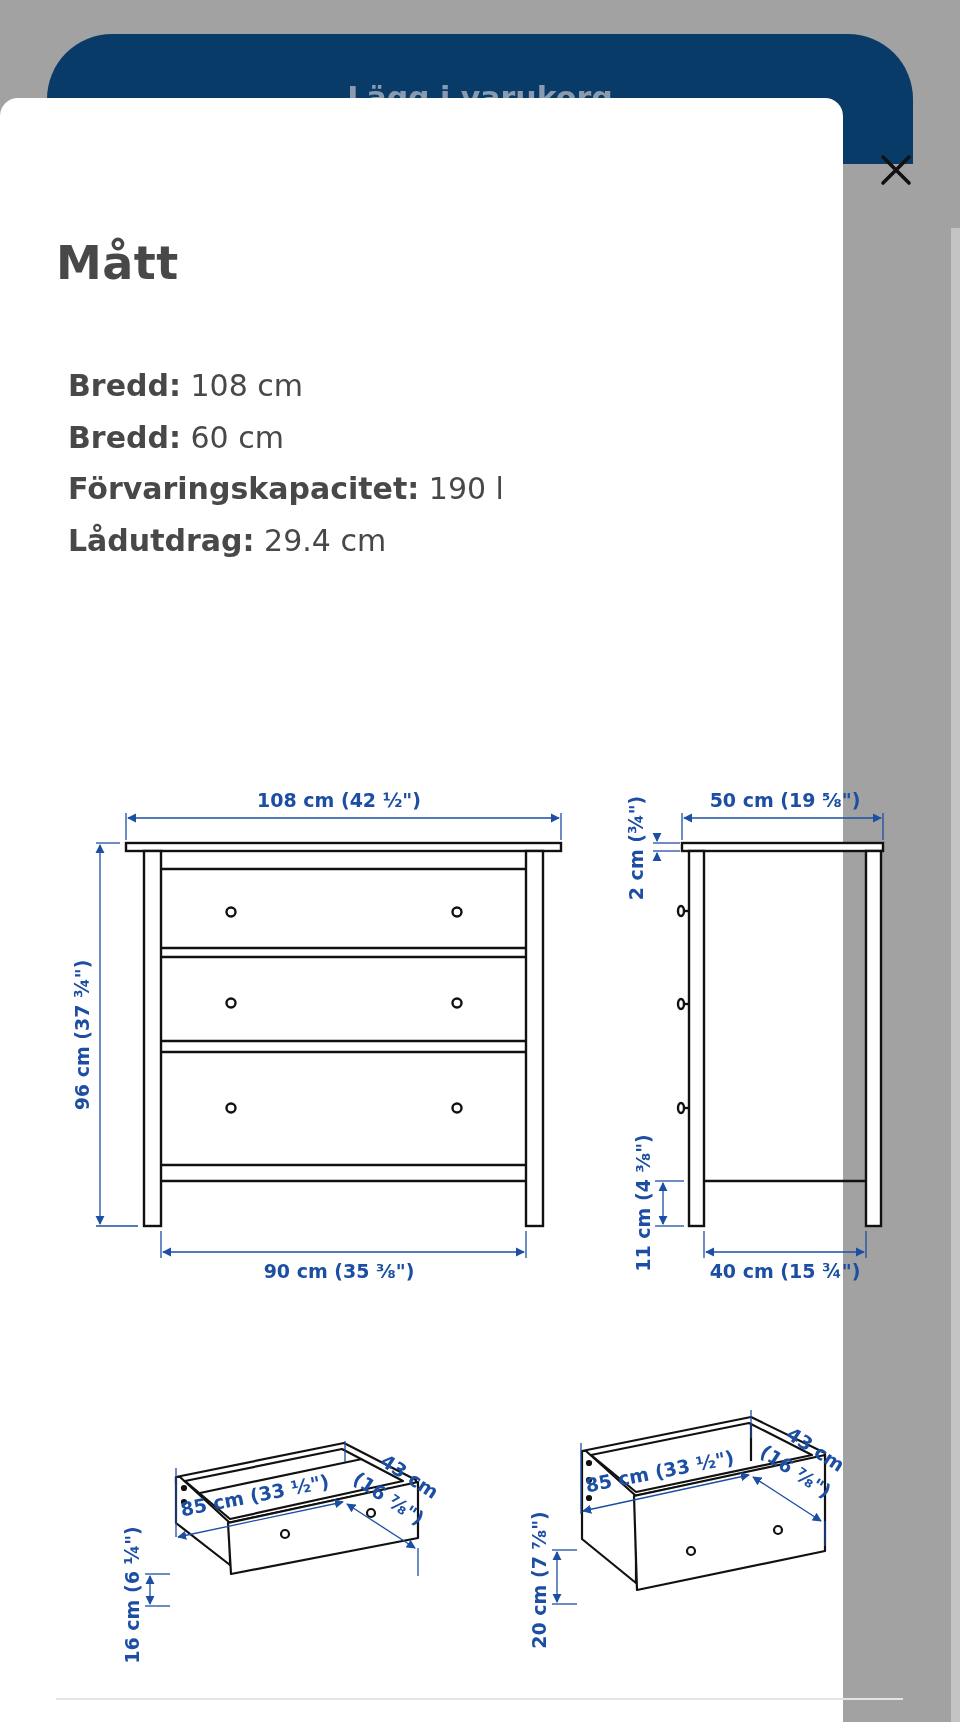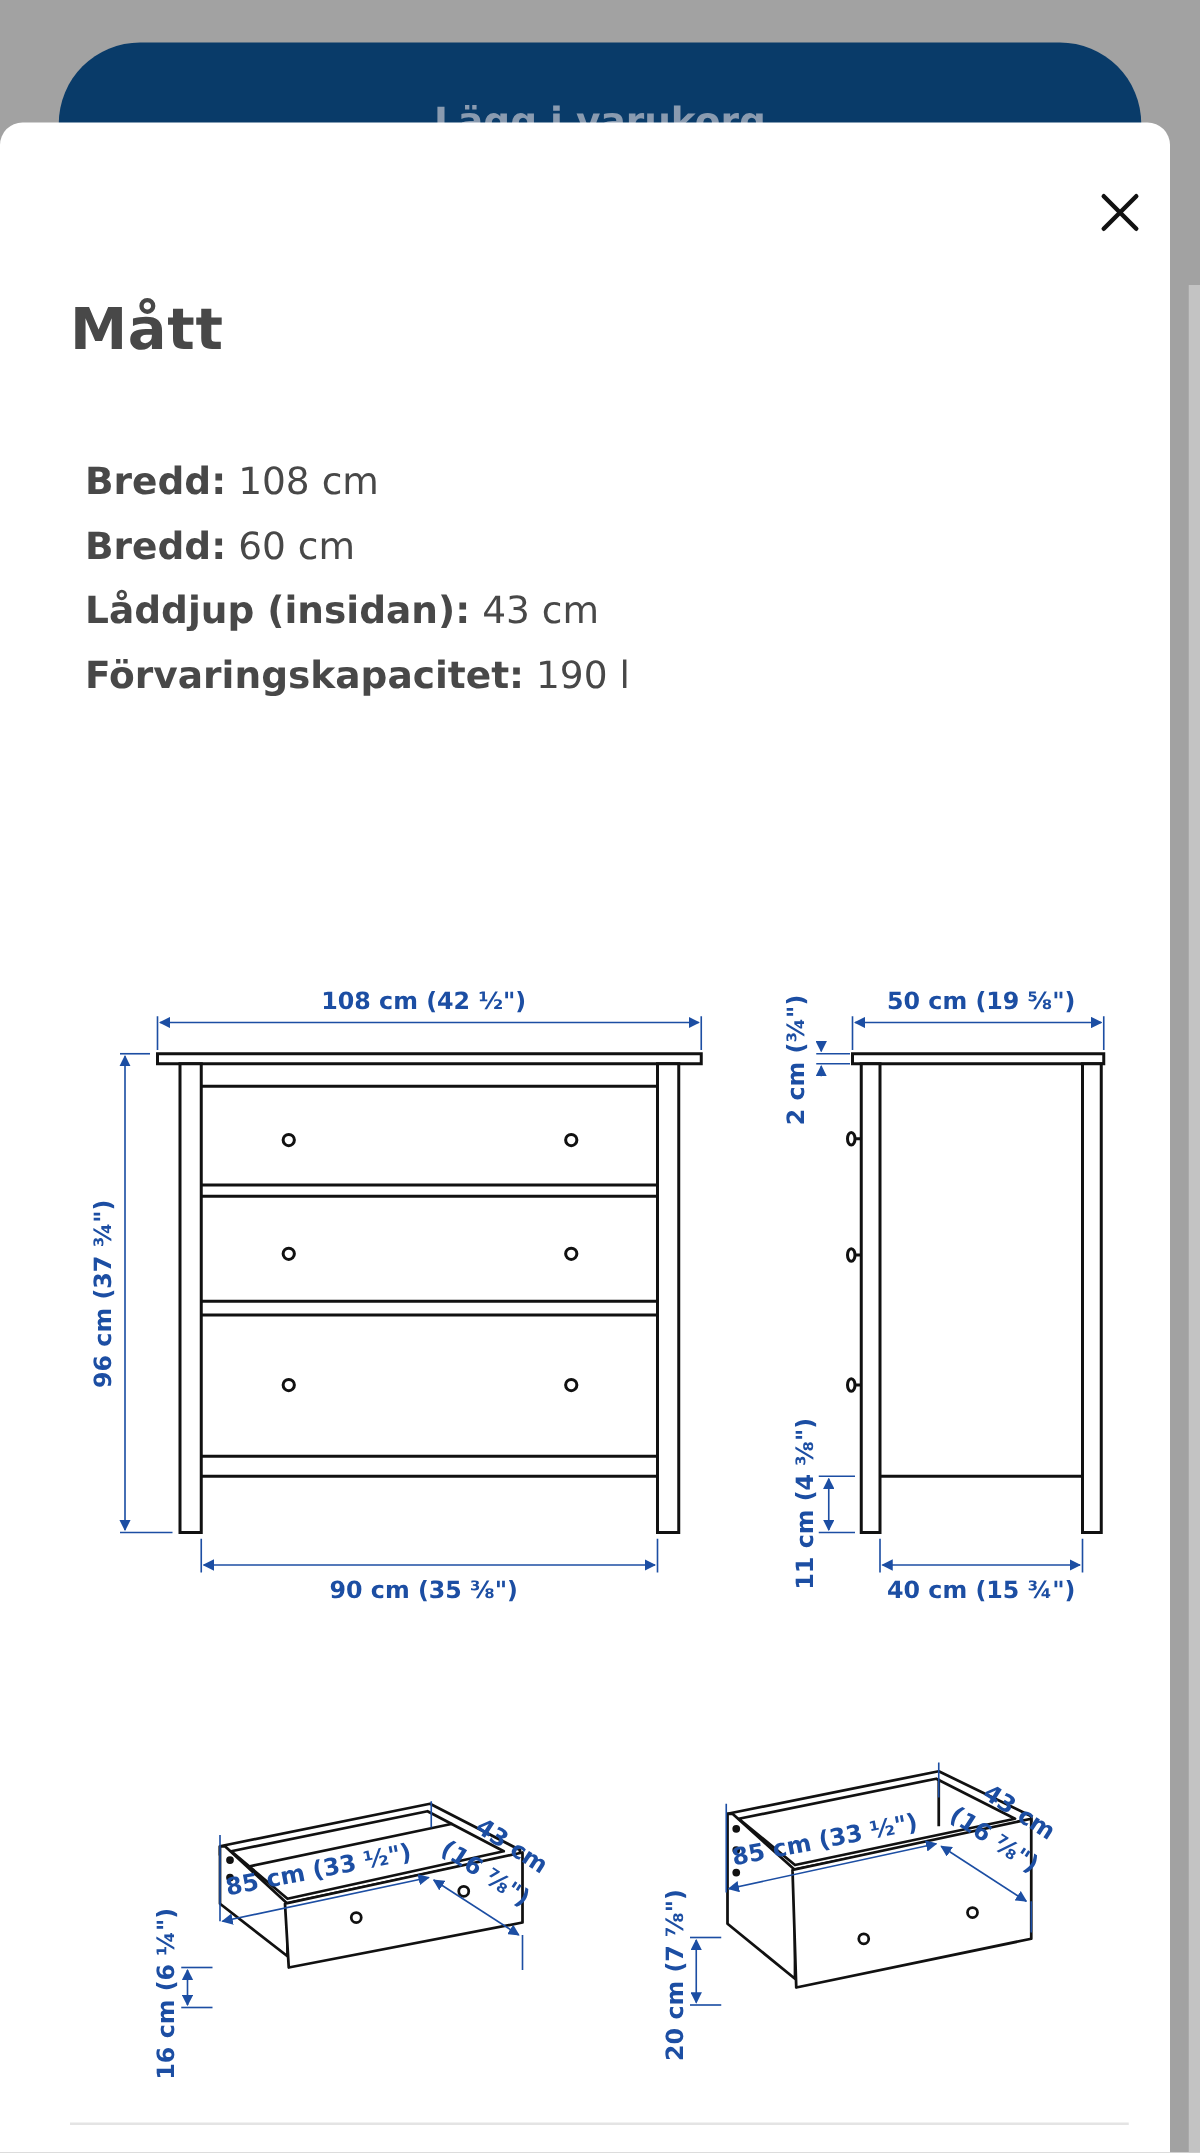--- a/index.html
+++ b/index.html
@@ -8,21 +8,21 @@
     background: #a2a2a2;
     font-family: "DejaVu Sans", "Liberation Sans", sans-serif;
   }
   .bg-button {
     position: absolute; left: 47px; top: 34px; width: 866px; height: 130px;
     background: #093b69; border-radius: 65px 65px 0 0;
     color: #8a9bb0; font-weight: bold; font-size: 30px; text-align: center;
     line-height: 128px; overflow: hidden;
   }
   .sheet {
-    position: absolute; left: 0; top: 98px; width: 936px; height: 1624px;
+    position: absolute; left: 0; top: 98px; width: 843px; height: 1624px;
     background: #ffffff; border-radius: 18px 18px 0 0;
   }
   .close-btn {
     position: absolute; left: 868px; top: 44px; width: 56px; height: 56px;
     display: flex; align-items: center; justify-content: center; cursor: pointer;
   }
   .scrollbar {
     position: absolute; left: 951px; top: 130px; width: 9px; height: 1494px;
     background: #c3c3c3;
   }
@@ -54,22 +54,22 @@
     <svg width="32" height="32" viewBox="0 0 32 32">
       <path d="M3 3 L29 29 M29 3 L3 29" stroke="#111" stroke-width="3.6" stroke-linecap="round"></path>
     </svg>
   </div>
 
   <h1 class="title">Mått</h1>
 
   <ul class="specs">
     <li><span class="lbl">Bredd:</span> <span class="val">108 cm</span></li>
     <li><span class="lbl">Bredd:</span> <span class="val">60 cm</span></li>
-    <li><span class="lbl">Låddjup (insidan):</span> <span class="val">43 cm</span></li>
     <li><span class="lbl">Förvaringskapacitet:</span> <span class="val">190 l</span></li>
+    <li><span class="lbl">Lådutdrag:</span> <span class="val">29.4 cm</span></li>
   </ul>
 
   <svg class="diagram" viewBox="0 0 960 1624" width="960" height="1624">
     <defs>
       <marker id="arr" viewBox="0 0 10 10" refX="9" refY="5" markerWidth="7" markerHeight="7" orient="auto-start-reverse">
         <path d="M0 0 L10 5 L0 10 z" fill="#1c4ea3"></path>
       </marker>
     </defs>
 
     <g stroke="#111" stroke-width="2.4" fill="#fff">

